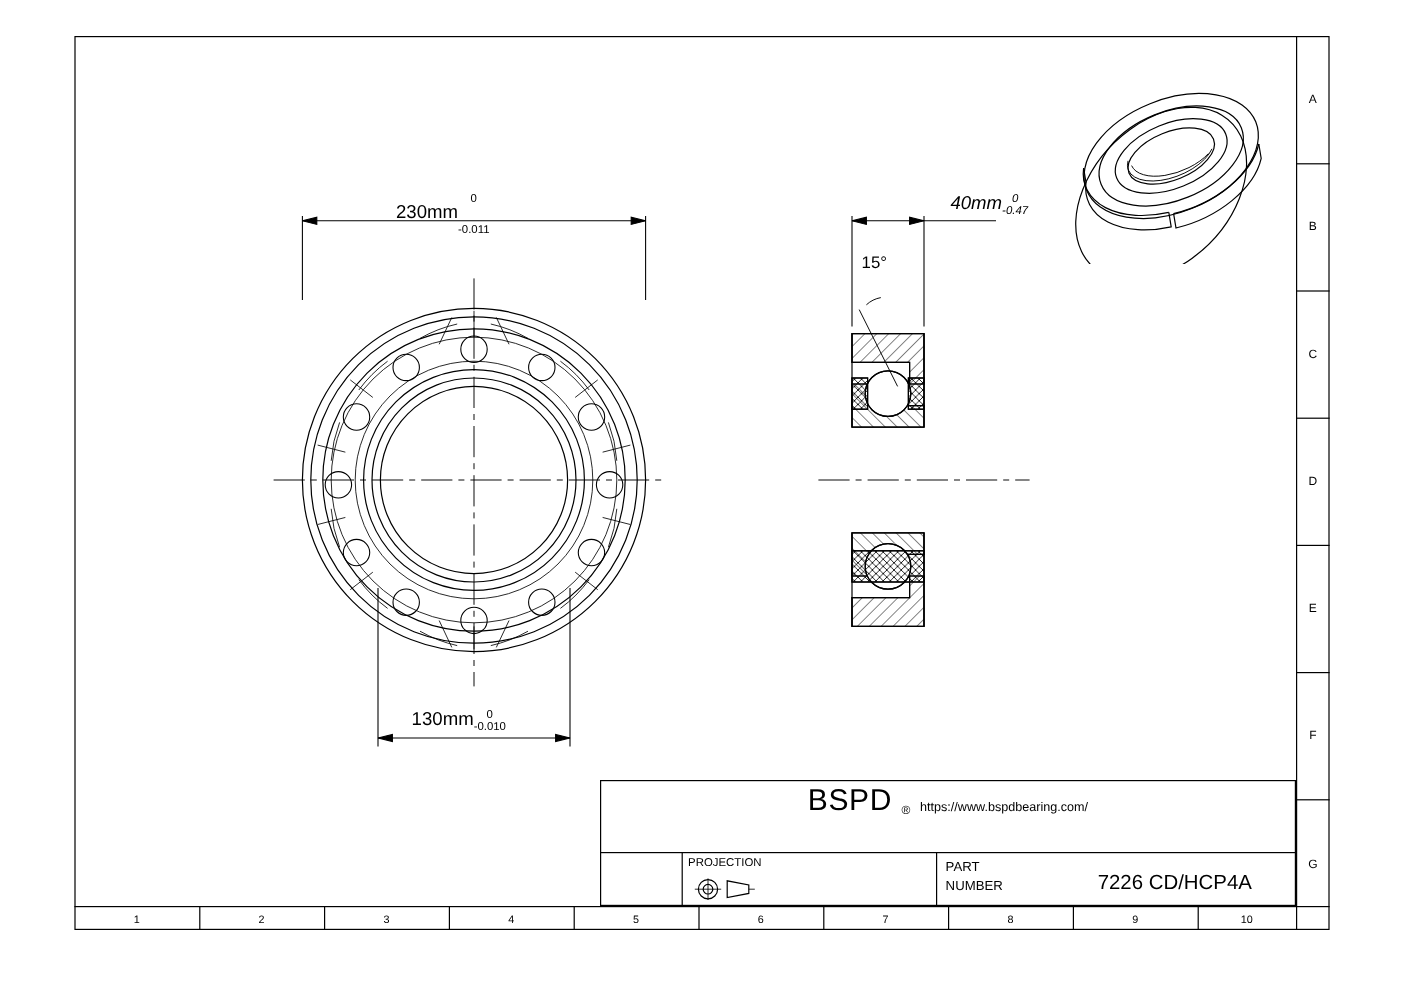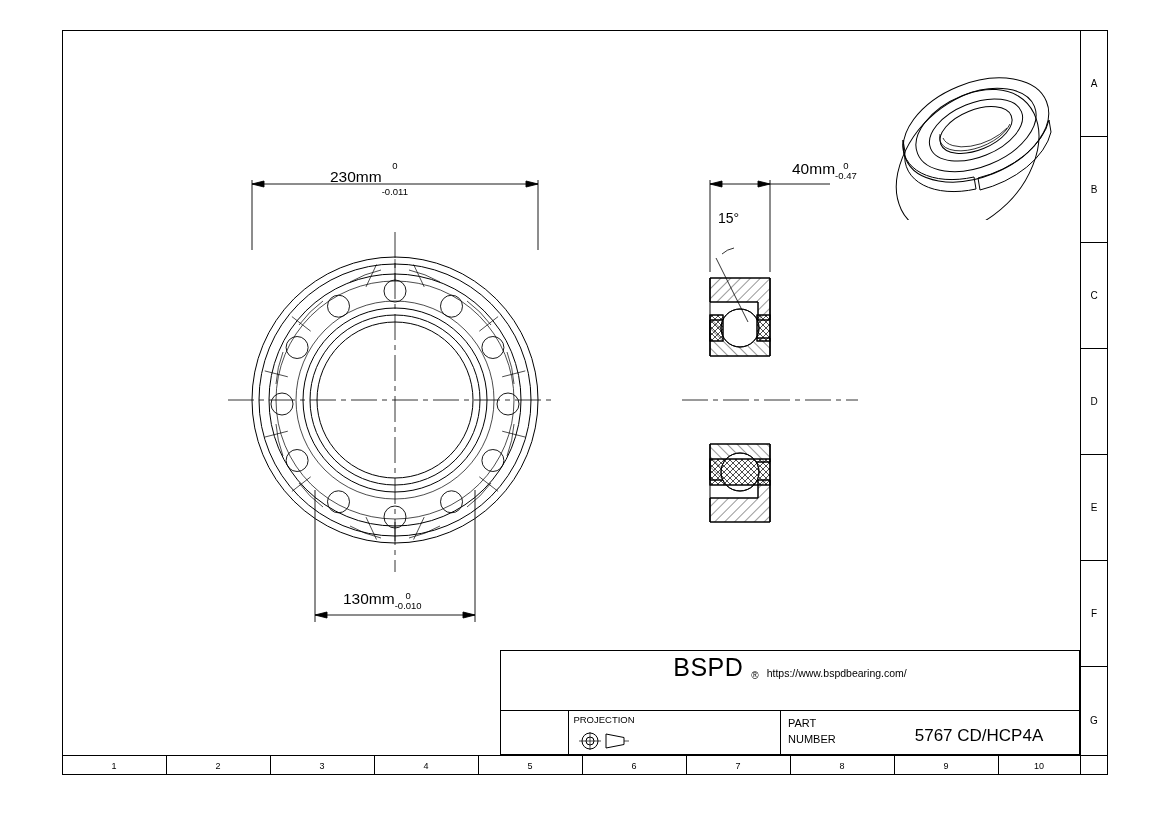--- a/index.html
+++ b/index.html
@@ -360,21 +360,21 @@
 
     <g stroke="#000" stroke-width="0.9" fill="none">
       <line x1="40" y1="20" x2="40" y2="112"></line>
       <line x1="100" y1="20" x2="100" y2="112"></line>
       <line x1="40" y1="24" x2="160" y2="24"></line>
       <path d="M 40 24 L 52 21 L 52 27 Z" fill="#000"></path>
       <path d="M 100 24 L 88 21 L 88 27 Z" fill="#000"></path>
     </g>
   </svg>
 
-  <div class="dim" style="left:792px; top:160px;">
+  <div class="dim" style="left:792px; top:160px;font-style:italic;">
     <span>40mm</span><span class="tol-stack"><span style="display:block; text-align:center;">0</span><span style="display:block;">-0.47</span></span>
   </div>
 
   <div class="angle-txt" style="left:718px; top:210px;">15°</div>
 
   <svg class="abs" style="left:890px; top:60px;" width="180" height="160">
     <g fill="none" stroke="#000" stroke-width="1">
 
       <path d="M 16 74
                A 78 54 -24 1 1 134 130
@@ -421,15 +421,15 @@
       <line x1="46" y1="10" x2="51" y2="10" stroke-width="0.7"></line>
     </g>
   </svg>
 
 
   <div class="abs tb-partlabel">
     <div>PART</div>
     <div>NUMBER</div>
   </div>
 
-  <div class="abs tb-partno">5767 CD/HCP4A</div>
+  <div class="abs tb-partno">7226 CD/HCP4A</div>
 
 </div>
 
 </body></html>

